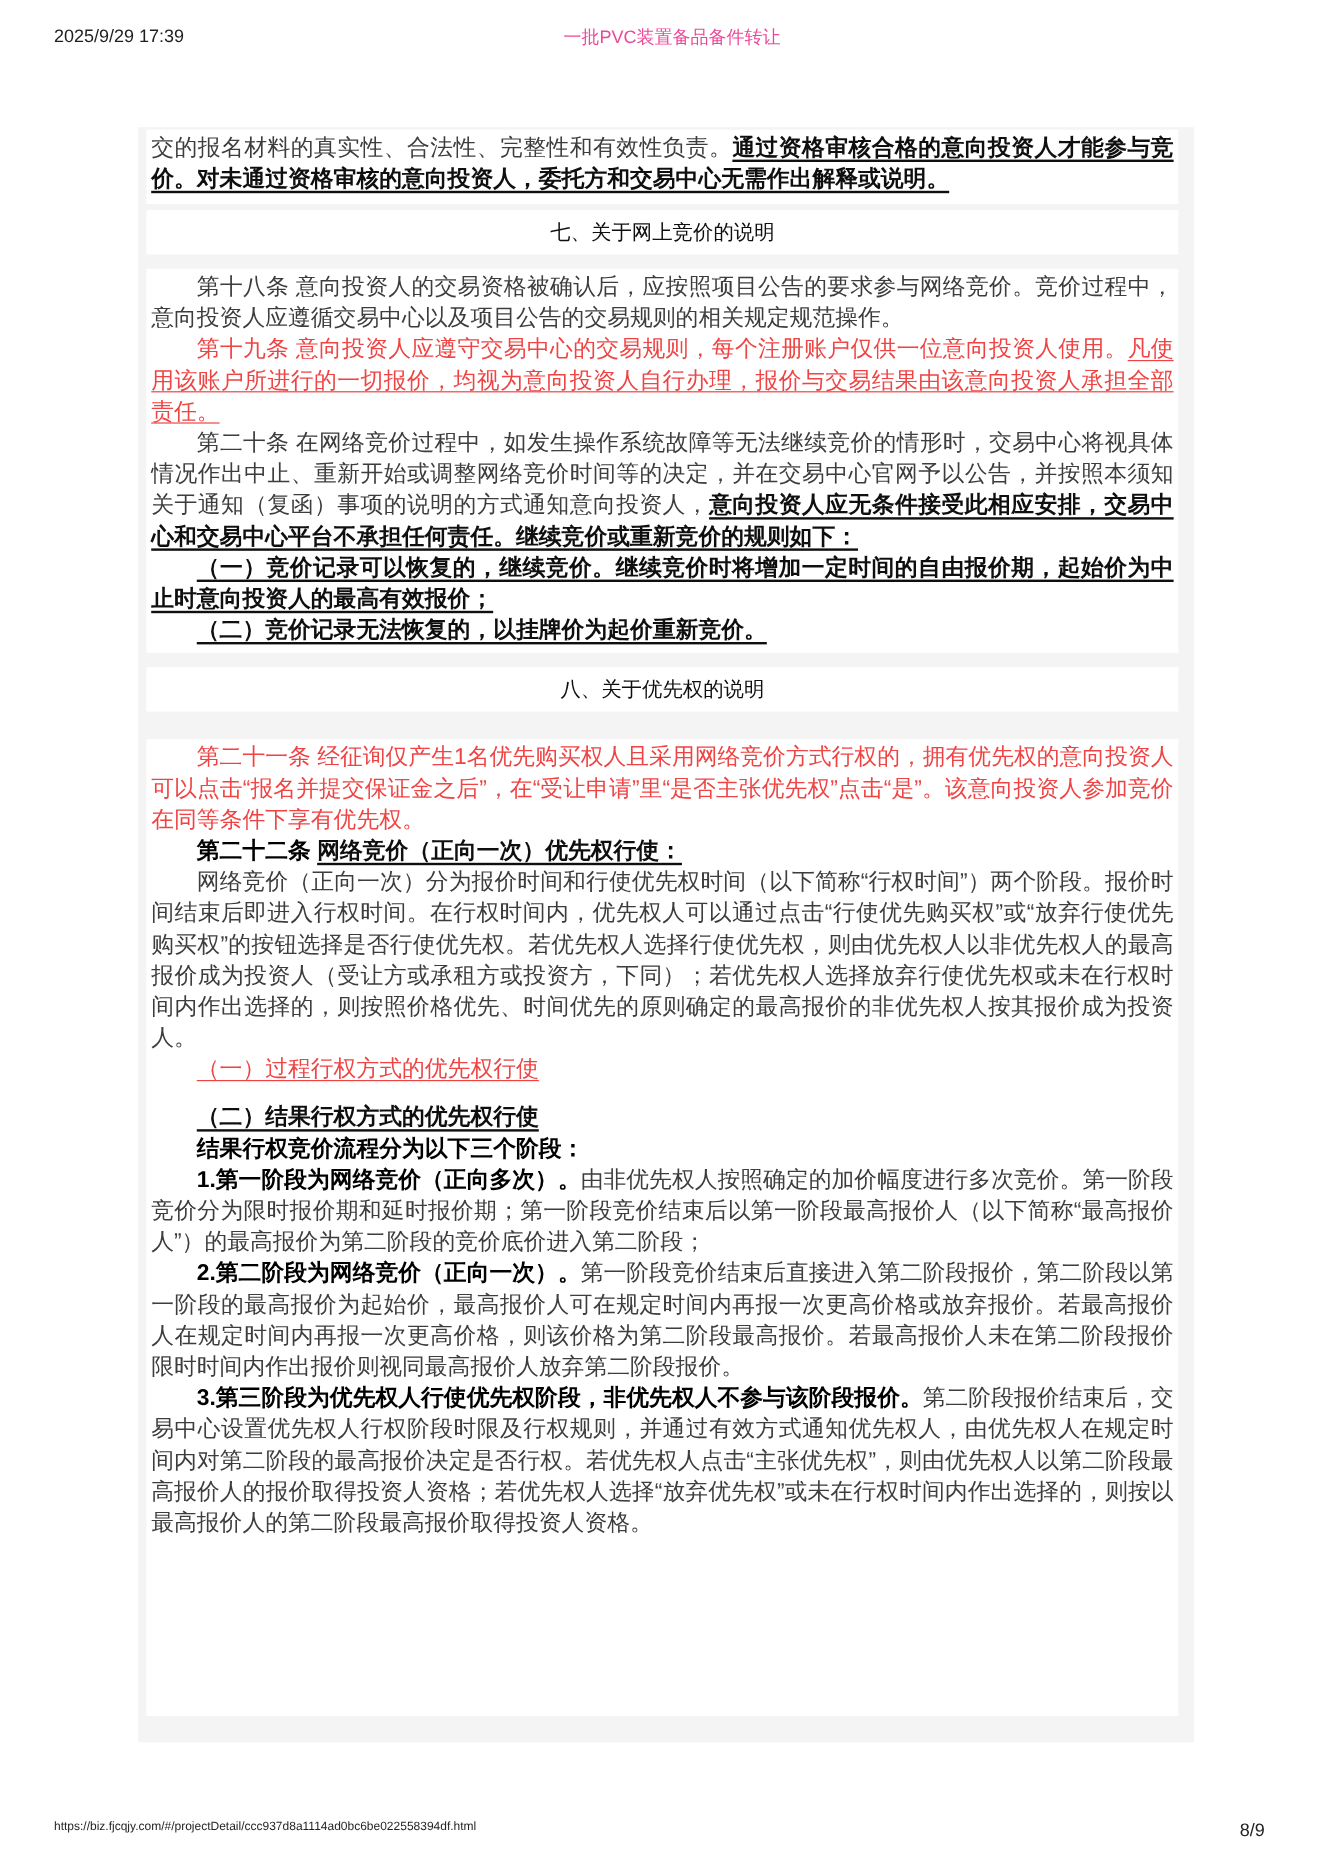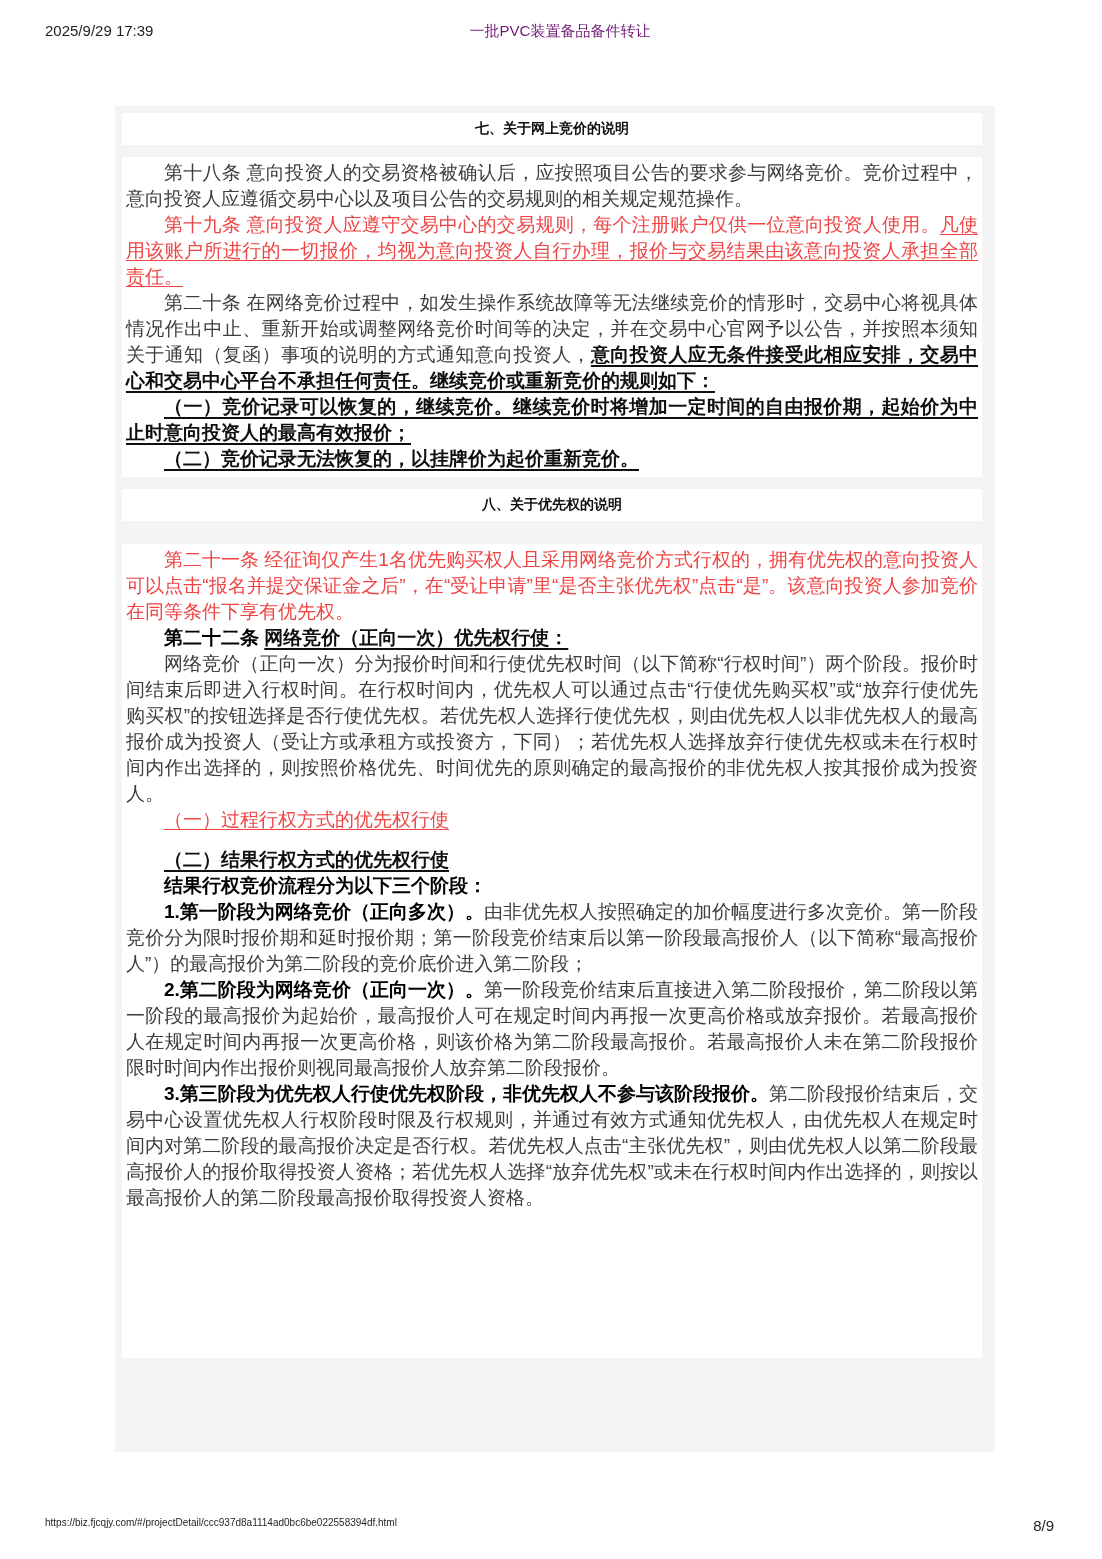--- a/index.html
+++ b/index.html
@@ -1,53 +1,56 @@
 <!DOCTYPE html>
 <html lang="zh"><head>
 <meta charset="utf-8">
 <style>
   html,body{margin:0;padding:0;background:#ffffff;}
   .page{position:relative;width:1102px;height:1559px;background:#ffffff;overflow:hidden;
         font-family:"Liberation Sans","DejaVu Sans",sans-serif;}
   
   .hdr-date{position:absolute;left:45px;top:22px;font-size:15px;color:#1f1f1f;}
-  .hdr-title{position:absolute;left:18px;right:0;top:22px;text-align:center;font-size:15px;color:#701a75;}
+  .hdr-title{position:absolute;left:18px;right:0;top:22px;text-align:center;font-size:15px;color:#ec4899;}
   .ftr-url{position:absolute;left:45px;top:1517px;font-size:10px;color:#1f1f1f;}
   .ftr-page{position:absolute;right:48px;top:1517px;font-size:15px;color:#1f1f1f;}
   
   .panel{position:absolute;left:115px;top:106px;width:880px;height:1346px;box-sizing:border-box;
          background:#f4f4f4;padding:2px 13px 0 7px;overflow:hidden;}
   
   .wb{background:#ffffff;padding:3px 4px 5px 4px;overflow:hidden;}
   .txt{font-size:19px;line-height:26px;text-align:justify;}
   .txt p{margin:0;}
   .sans{font-family:"Liberation Sans","DejaVu Sans",sans-serif;color:#3d3d3d;}
   .serif{font-family:Liberation Sans, sans-serif;color:#ef4444;}
   .b{font-weight:bold;color:#000000;}
   .u{text-decoration:underline;text-underline-offset:3px;}
   .bu{font-weight:bold;color:#0f0f0f;text-decoration:underline;text-underline-offset:4px;
       text-decoration-thickness:2px;}
   .ind{text-indent:2em;}
-  .hband{background:#ffffff;text-align:center;font-weight:bold;color:#0f0f0f;font-size:14px;
+  .hband{background:#ffffff;text-align:center;font-weight:normal;color:#0f0f0f;font-size:17px;
          padding:7px 0;margin:5px 0 12px 0;}
   .blockA{min-height:54px;margin-bottom:5px;}
   .blockB{min-height:306px;margin-bottom:12px;}
   .blockC{min-height:806px;margin-top:23px;}
   .gap-top{margin-top:14px !important;}
 </style>
 </head>
 <body>
 
 <div class="page">
 
   <div class="hdr-date">2025/9/29 17:39</div>
   <div class="hdr-title">一批PVC装置备品备件转让</div>
 
   <div class="panel">
 
+    <div class="wb txt blockA">
+      <p><span class="sans">交的报名材料的真实性、合法性、完整性和有效性负责。</span><span class="sans bu">通过资格审核合格的意向投资人才能参与竞价。对未通过资格审核的意向投资人，委托方和交易中心无需作出解释或说明。</span></p>
+    </div>
 
     <div class="hband">七、关于网上竞价的说明</div>
 
     <div class="wb txt blockB">
       <p class="sans ind">第十八条 意向投资人的交易资格被确认后，应按照项目公告的要求参与网络竞价。竞价过程中，意向投资人应遵循交易中心以及项目公告的交易规则的相关规定规范操作。</p>
       <p class="serif ind"><span>第十九条 意向投资人应遵守交易中心的交易规则，每个注册账户仅供一位意向投资人使用。</span><span class="u">凡使用该账户所进行的一切报价，均视为意向投资人自行办理，报价与交易结果由该意向投资人承担全部责任。</span></p>
       <p class="sans ind"><span>第二十条 在网络竞价过程中，如发生操作系统故障等无法继续竞价的情形时，交易中心将视具体情况作出中止、重新开始或调整网络竞价时间等的决定，并在交易中心官网予以公告，并按照本须知关于通知（复函）事项的说明的方式通知意向投资人，</span><span class="bu">意向投资人应无条件接受此相应安排，交易中心和交易中心平台不承担任何责任。继续竞价或重新竞价的规则如下：</span></p>
       <p class="sans ind"><span class="bu">（一）竞价记录可以恢复的，继续竞价。继续竞价时将增加一定时间的自由报价期，起始价为中止时意向投资人的最高有效报价；</span></p>
       <p class="sans ind"><span class="bu">（二）竞价记录无法恢复的，以挂牌价为起价重新竞价。</span></p>
     </div>

